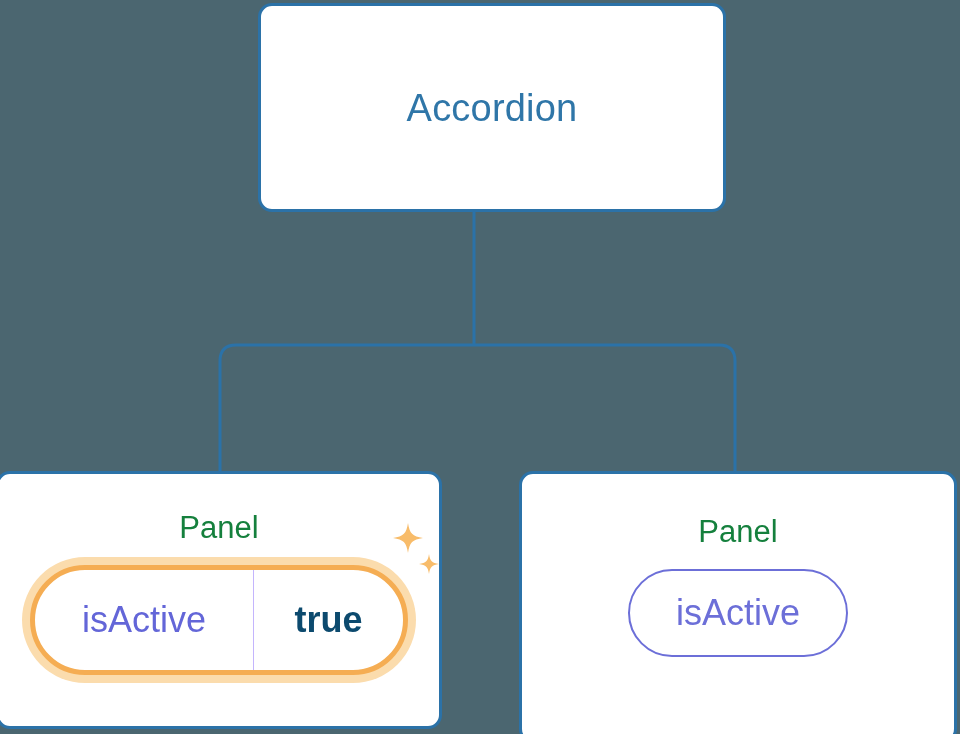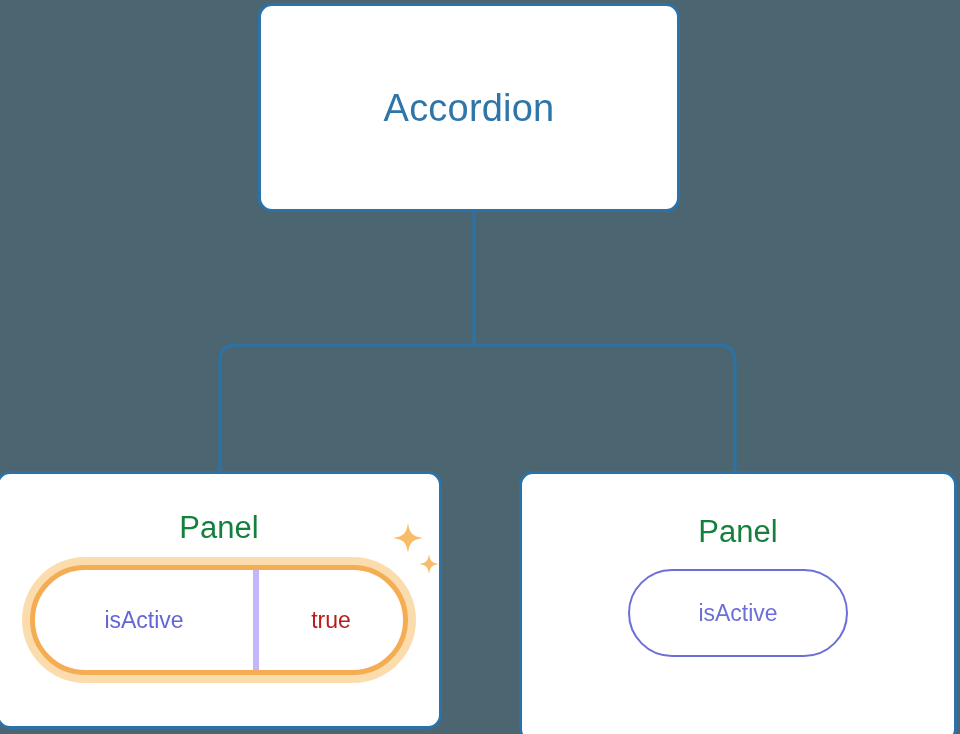--- a/index.html
+++ b/index.html
@@ -37,21 +37,21 @@
     background: #ffffff;
     border: 3px solid #2b72a8;
     border-radius: 14px;
     box-sizing: border-box;
   }
 
   
   #node-accordion {
     left: 258px;
     top: 3px;
-    width: 422px;
+    width: 468px;
     height: 209px;
     display: flex;
     align-items: center;
     justify-content: center;
   }
   .root-title {
     color: #2f76a8;
     font-size: 38px;
     font-weight: 400;
     letter-spacing: 0.2px;
@@ -99,21 +99,21 @@
     background: #ffffff;
     box-sizing: border-box;
     border-radius: 999px;
   }
 
   .pill-cell {
     display: flex;
     align-items: center;
     justify-content: center;
     box-sizing: border-box;
-    font-size: 23px;
+    font-size: 36px;
     line-height: 1;
     white-space: nowrap;
   }
 
   
   .pill.normal {
     border: 2px solid #6c6fd8;
     height: 88px;
   }
   .pill.normal .pill-key {
@@ -143,23 +143,23 @@
     height: 110px;
     width: 378px;
   }
   .pill.active .pill-key {
     width: 218px;
     color: #6366d8;
     font-weight: 400;
   }
   .pill.active .pill-val {
     flex: 1;
-    color: #b91c1c;
-    font-weight: 400;
-    border-left: 6px solid #c4b5fd;
+    color: #0c4a6e;
+    font-weight: 700;
+    border-left: 1px solid #c4b5fd;
   }
 
   
   .sparkles {
     position: absolute;
     right: -36px;
     top: -42px;
     width: 56px;
     height: 62px;
     pointer-events: none;

